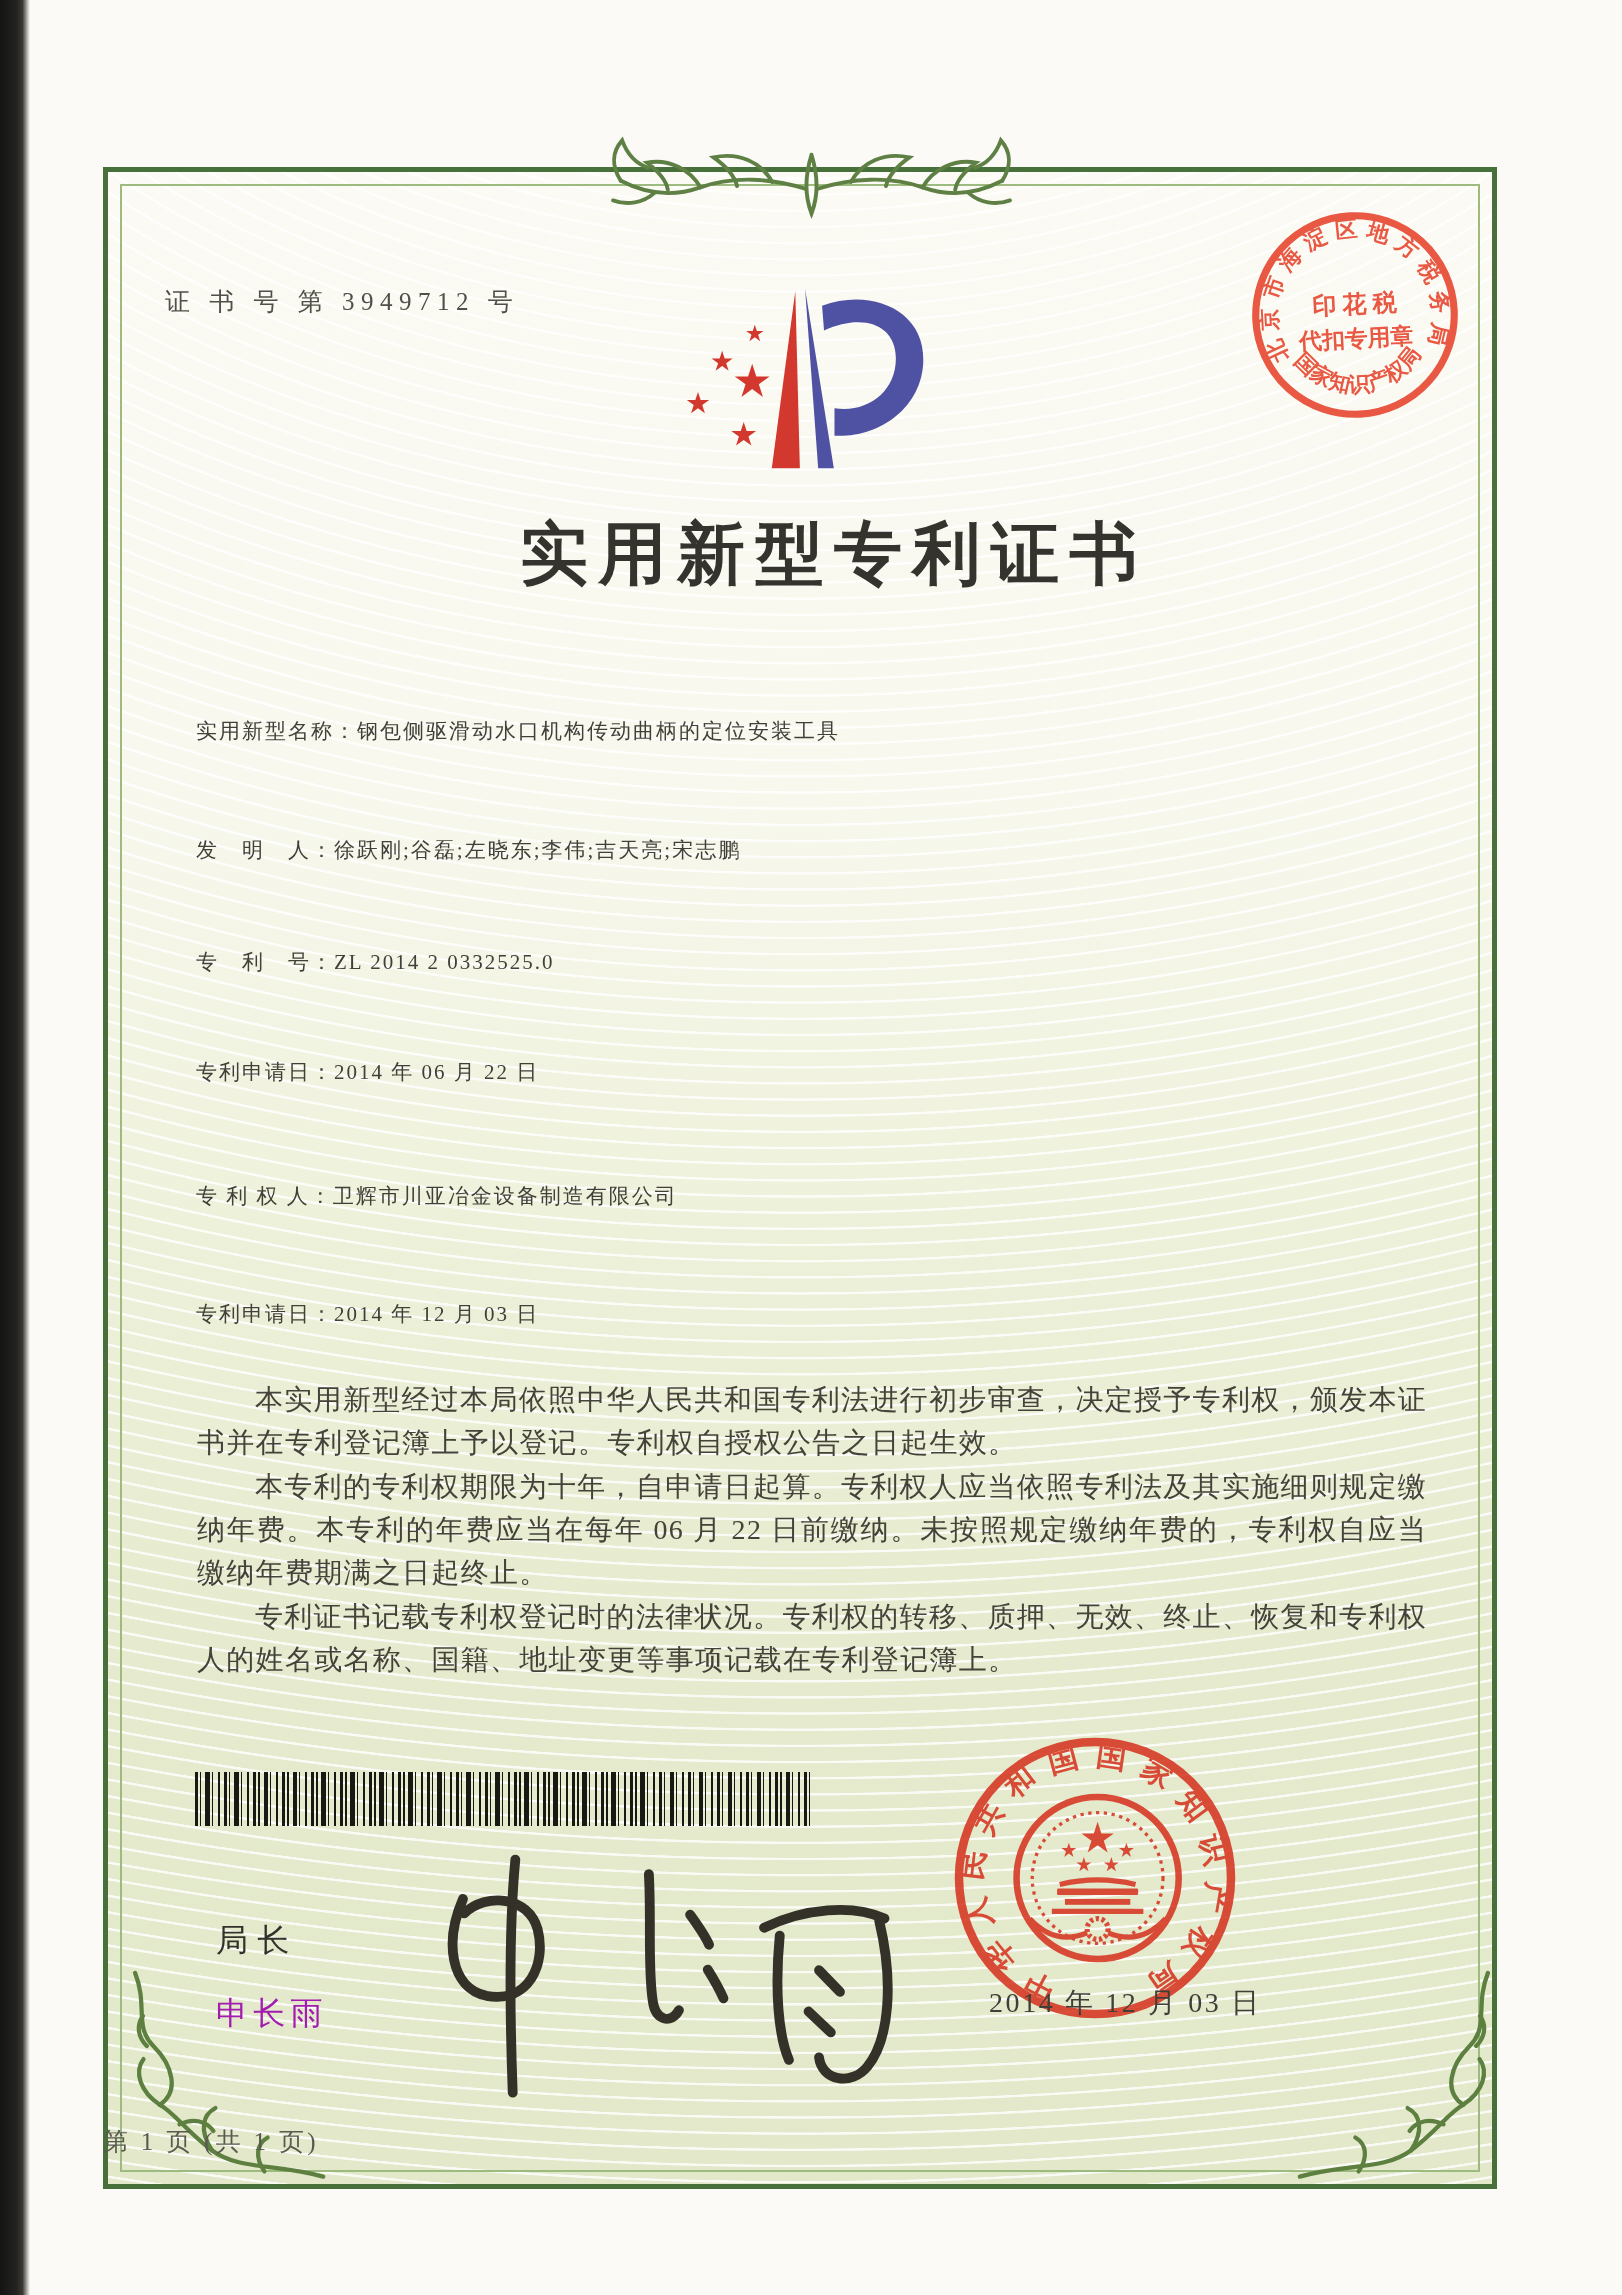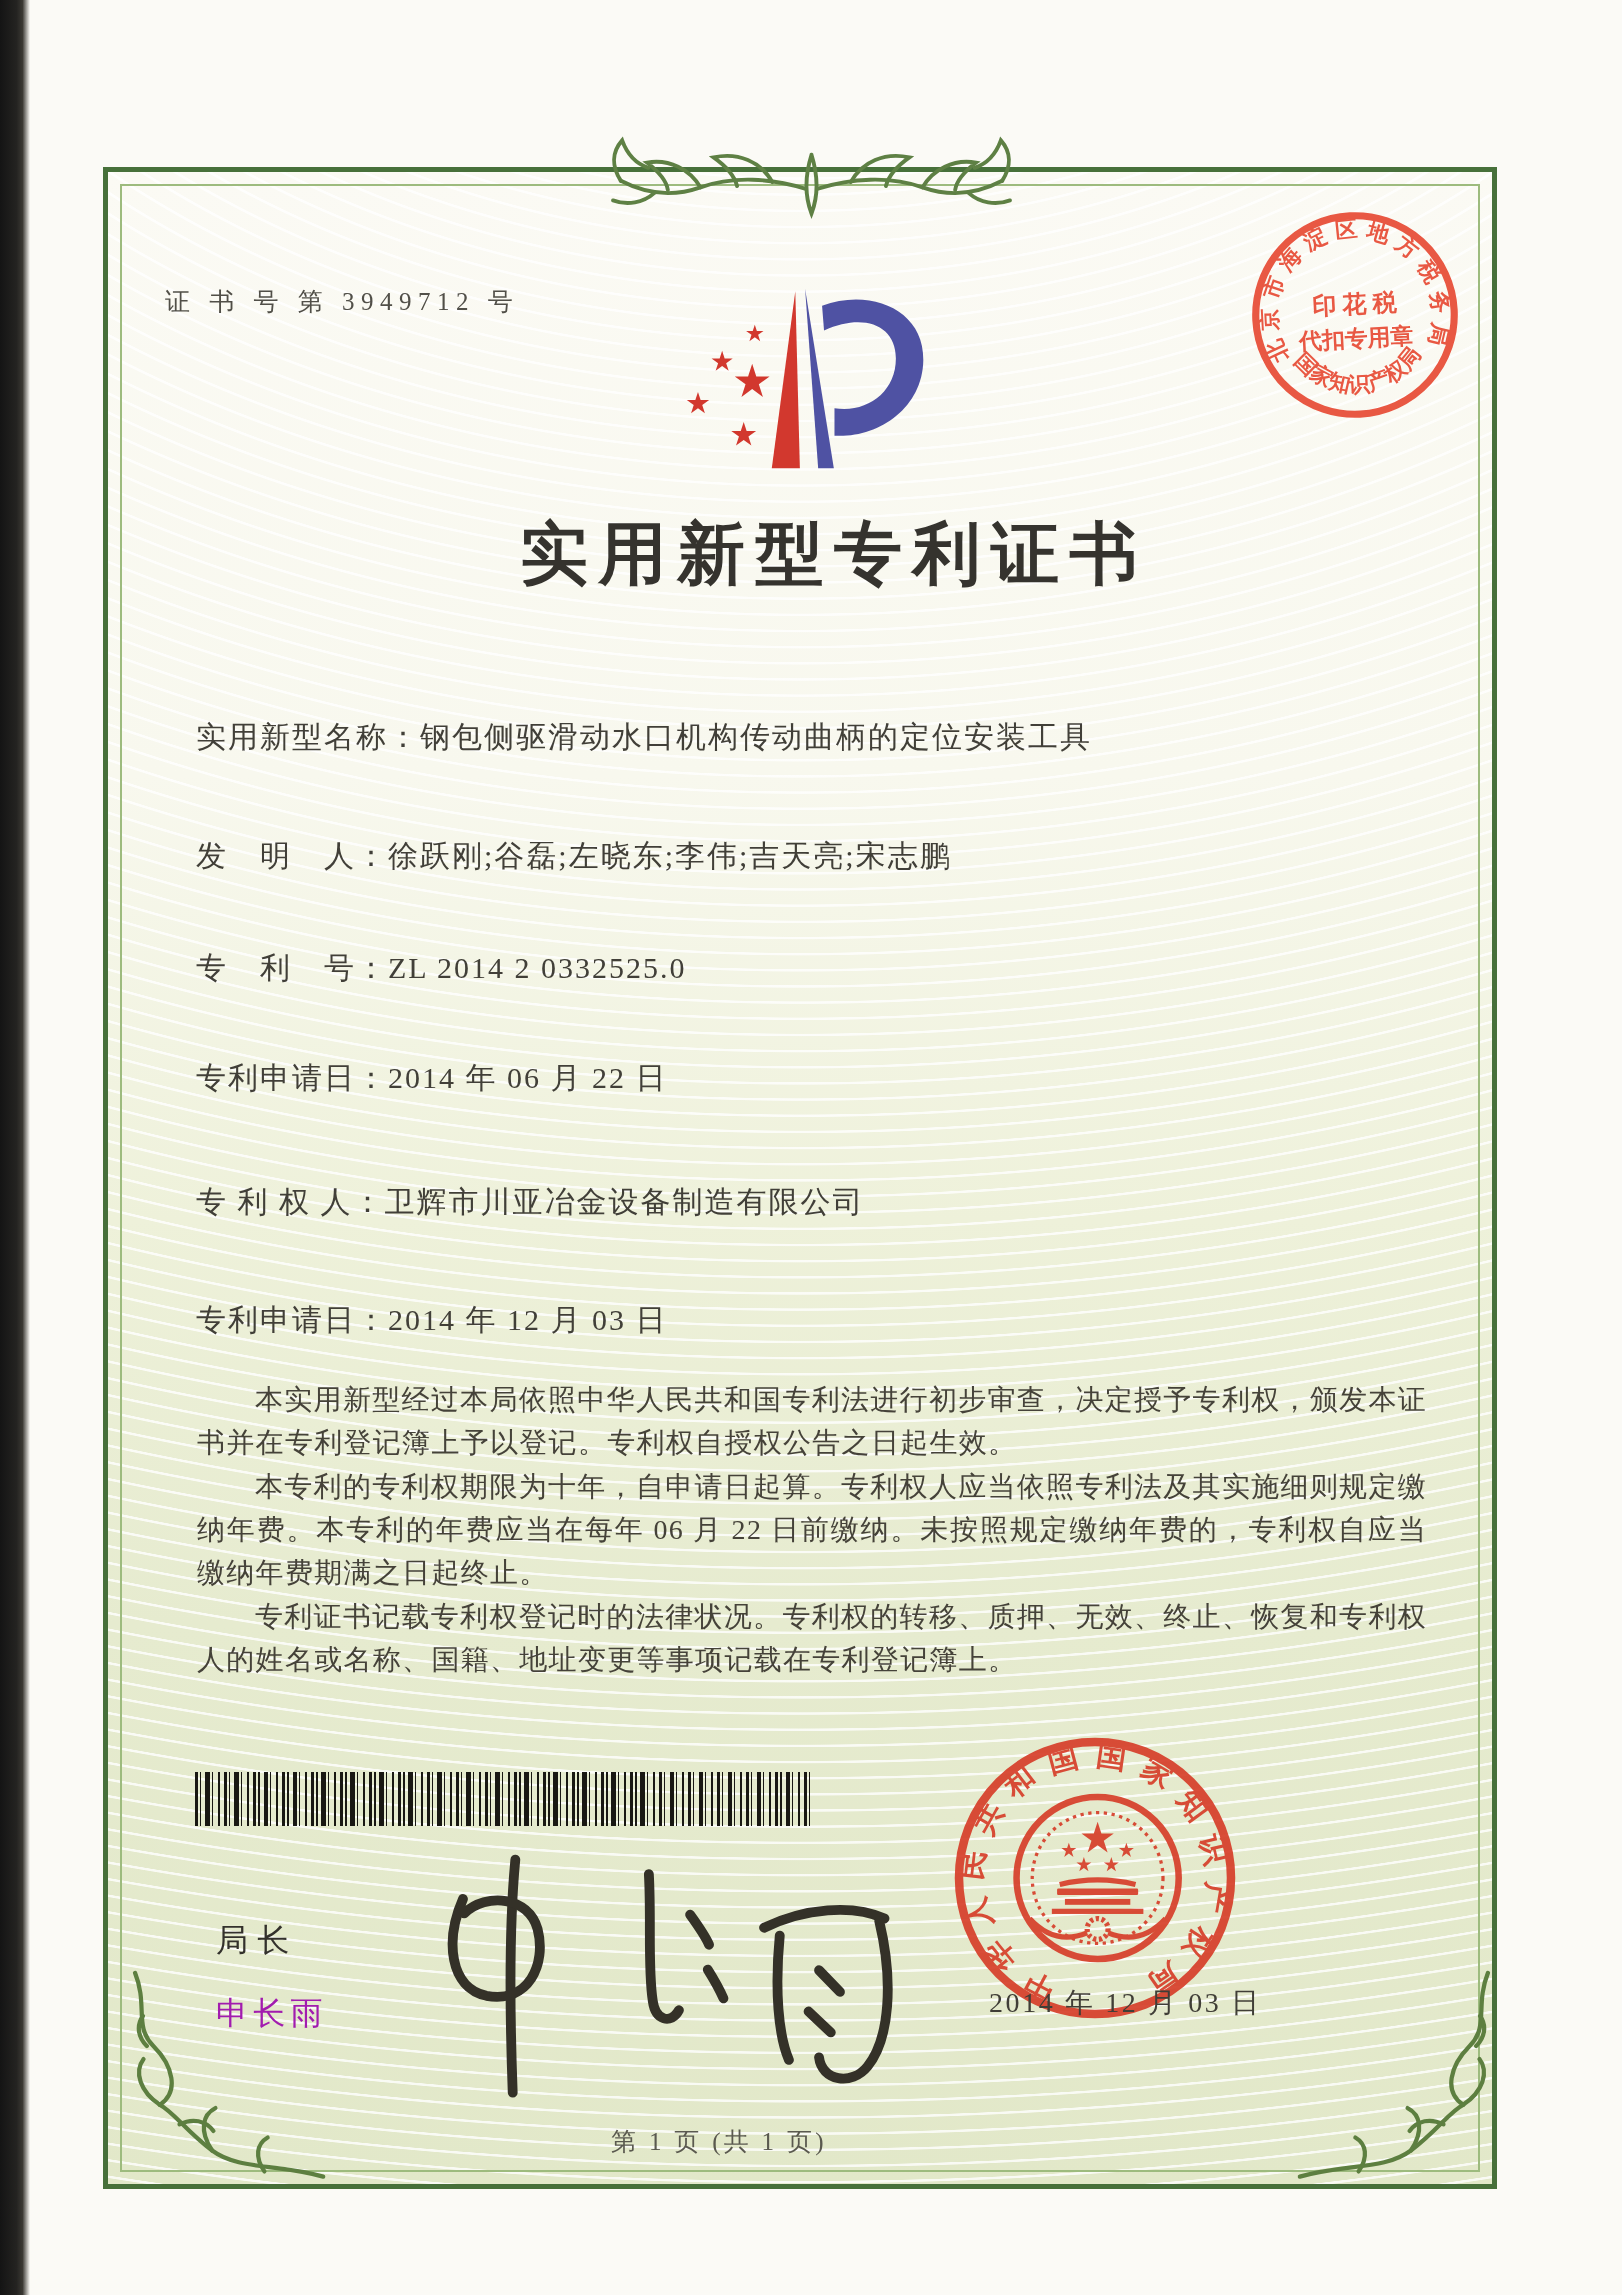--- a/index.html
+++ b/index.html
@@ -16,40 +16,40 @@
           linear-gradient(180deg,#fbfaf4 0%,#f8f8ee 30%,#eef1da 52%,#e6ebcf 72%,#e2e8c9 100%);}
   .border-outer{position:absolute;left:103px;top:167px;width:1394px;height:2022px;
          border:5.9px solid #47703a;box-sizing:border-box;z-index:2;}
   .border-inner{position:absolute;left:120px;top:184px;width:1360px;height:1988px;
          border:2px solid #9dbb7e;box-sizing:border-box;z-index:2;}
   .ornament{position:absolute;z-index:3;}
   .cert-no{position:absolute;left:165px;top:285px;font-size:25px;color:#514f48;
          letter-spacing:6.5px;z-index:3;}
   .title{position:absolute;left:103px;top:509px;width:1394px;text-align:center;
          font-size:68px;font-weight:700;color:#35332e;letter-spacing:10.5px;z-index:3;padding-left:34px;}
-  .row{position:absolute;left:196px;width:1249px;font-size:30px;color:#413f38;
+  .row{position:absolute;left:196px;width:1249px;font-size:21px;color:#413f38;
          letter-spacing:2px;z-index:3;white-space:nowrap;}
   .body-block{position:absolute;left:196px;top:1377px;width:1232px;z-index:3;}
   .body-block p{margin:1px;font-size:28px;line-height:43px;letter-spacing:1.3px;
          text-align:justify;text-indent:58px;color:#454239;}
   .barcode{position:absolute;left:195px;top:1772px;width:615px;height:54px;z-index:3;
          background:repeating-linear-gradient(90deg,
            #191813 0 3.3px,transparent 3.3px 5.2px,#191813 5.2px 6.5px,transparent 6.5px 10.5px,
            #191813 10.5px 15px,transparent 15px 17px,#191813 17px 18.3px,transparent 18.3px 23px,
            #191813 23px 25px,transparent 25px 29px);}
   .role-label{position:absolute;left:216px;top:1919px;font-size:32px;color:#33312c;
          letter-spacing:9.2px;z-index:3;font-family:"Liberation Sans","DejaVu Sans",sans-serif;}
   .director-name{position:absolute;left:216px;top:1992px;font-size:32px;color:#a21caf;
          letter-spacing:5.2px;z-index:3;font-family:"Liberation Sans","DejaVu Sans",sans-serif;}
   .signature-svg{position:absolute;left:353px;top:1836px;z-index:3;}
   .main-seal{position:absolute;left:925px;top:1708px;z-index:4;opacity:.93;}
   .tax-stamp{position:absolute;left:1244px;top:204px;z-index:4;opacity:.95;transform:rotate(-3deg);}
   .seal-date{position:absolute;left:989px;top:1984px;font-size:28px;color:#403e37;
          letter-spacing:2.6px;z-index:5;white-space:nowrap;}
-  .footer{position:absolute;left:103px;top:2125px;width:1232px;text-align:center;
+  .footer{position:absolute;left:103px;top:2125px;width:1232px;text-align:left;
          font-size:25px;color:#5a594f;letter-spacing:3.3px;z-index:3;}
   .logo-svg{position:absolute;left:680px;top:275px;z-index:3;}
   svg text{font-family:"Liberation Serif","DejaVu Serif",serif;}
 </style>
 </head>
 <body>
 
 <div class="sheet">
 
   <div class="bg-pattern"></div>

